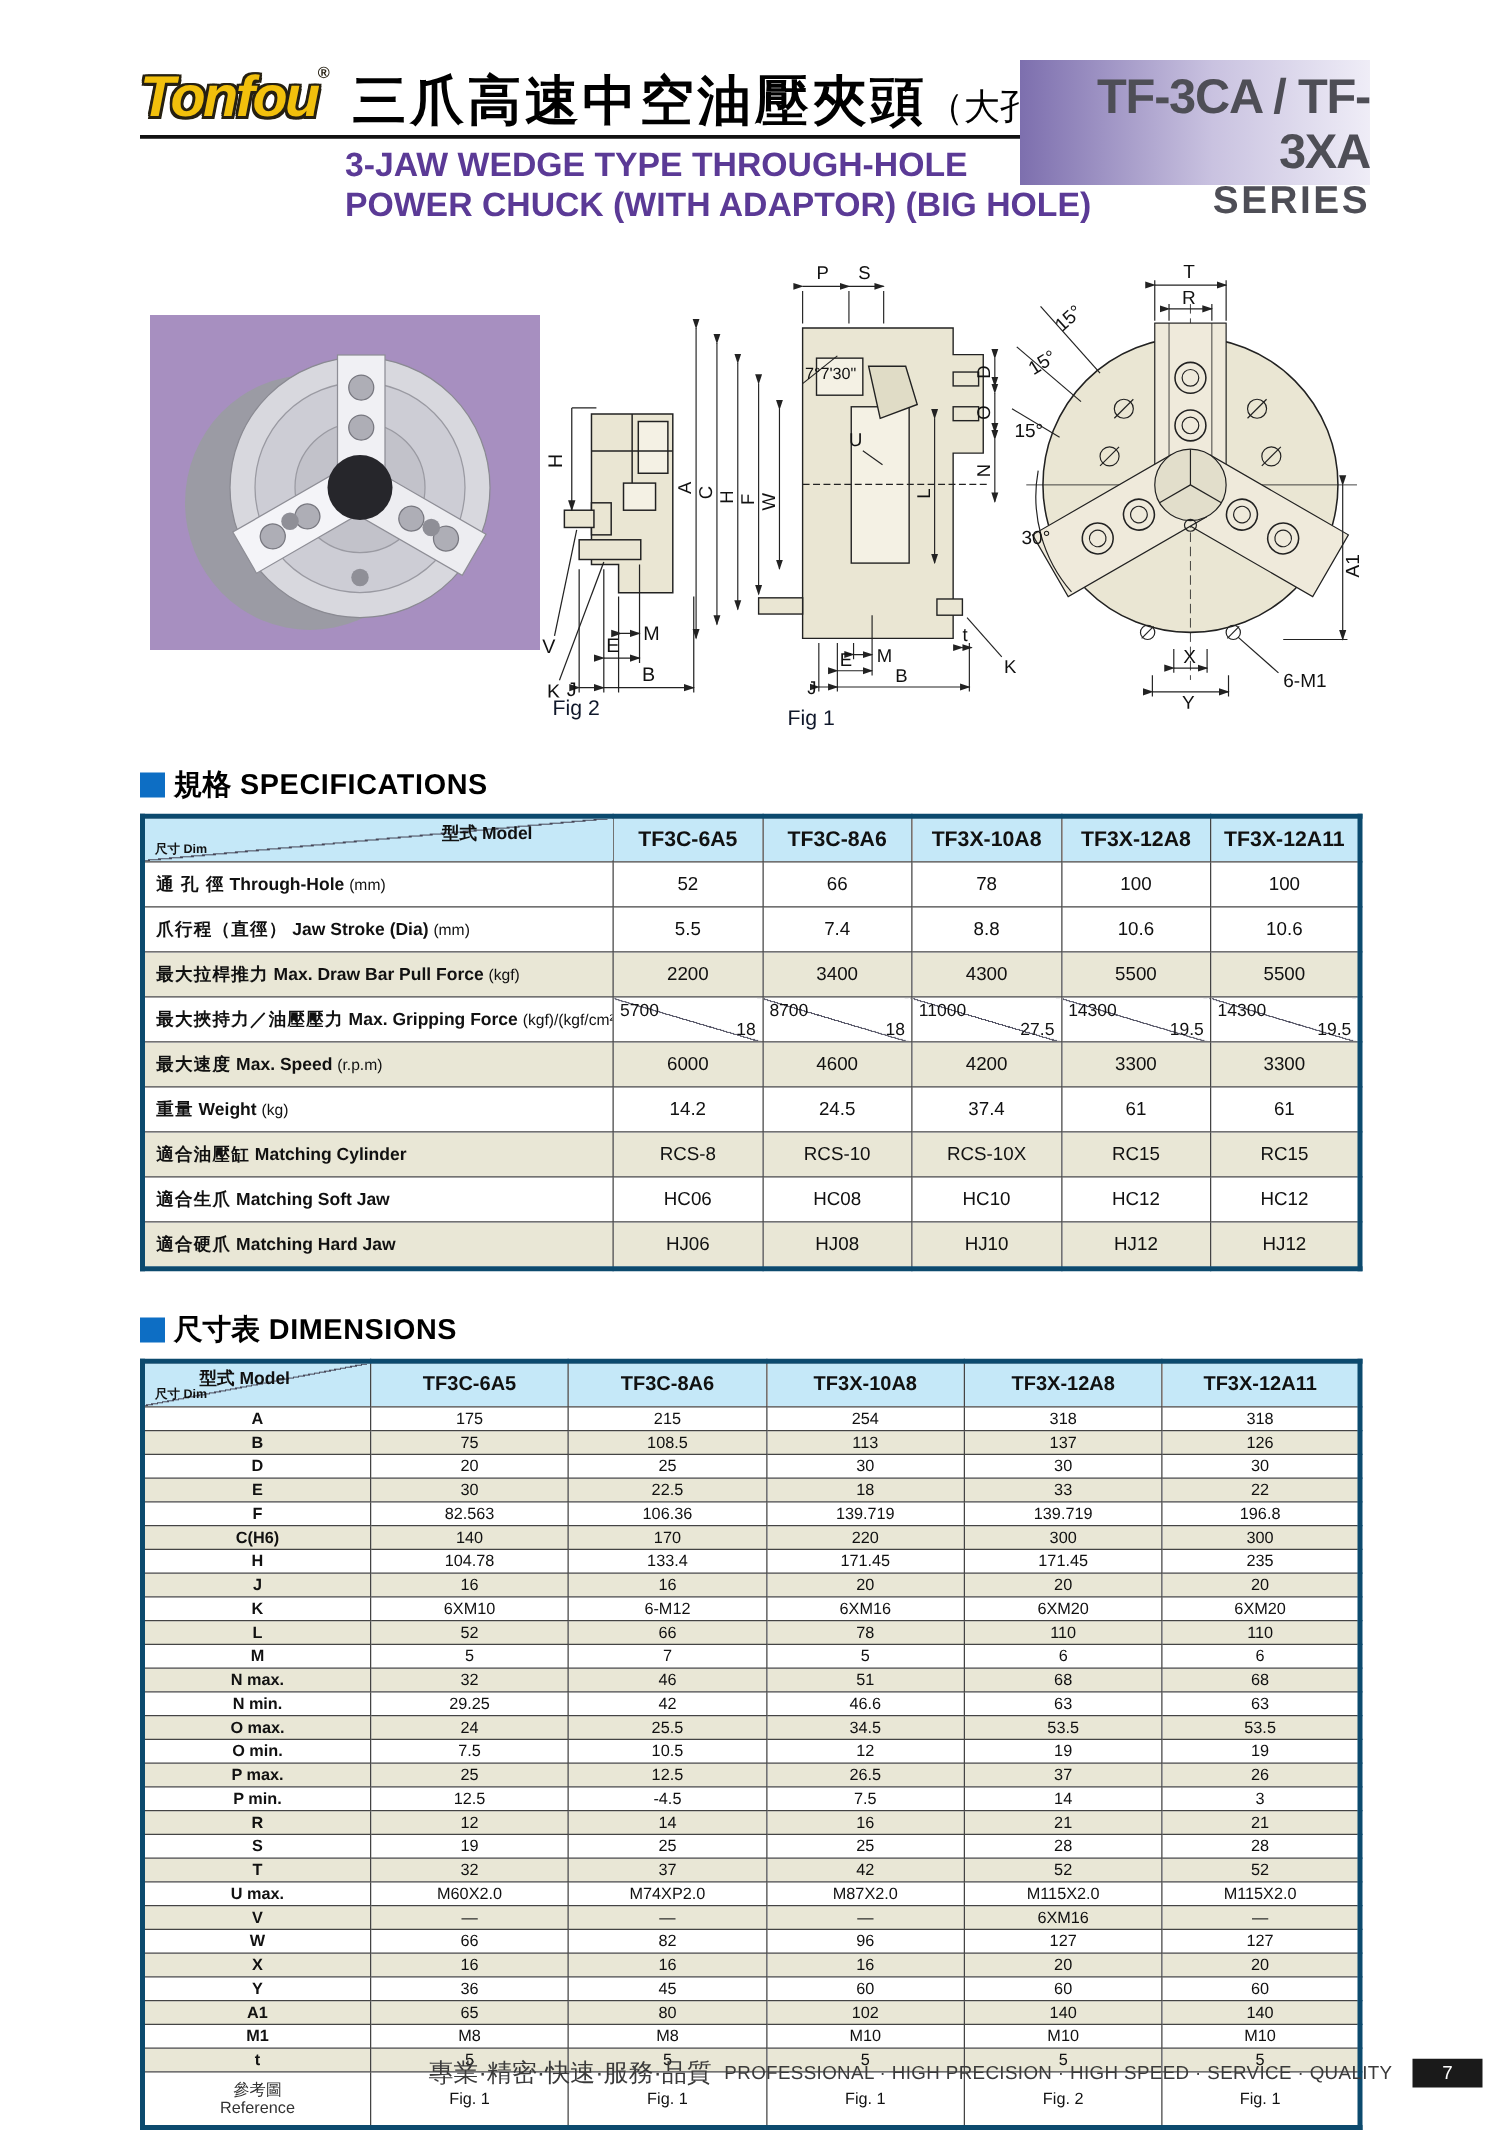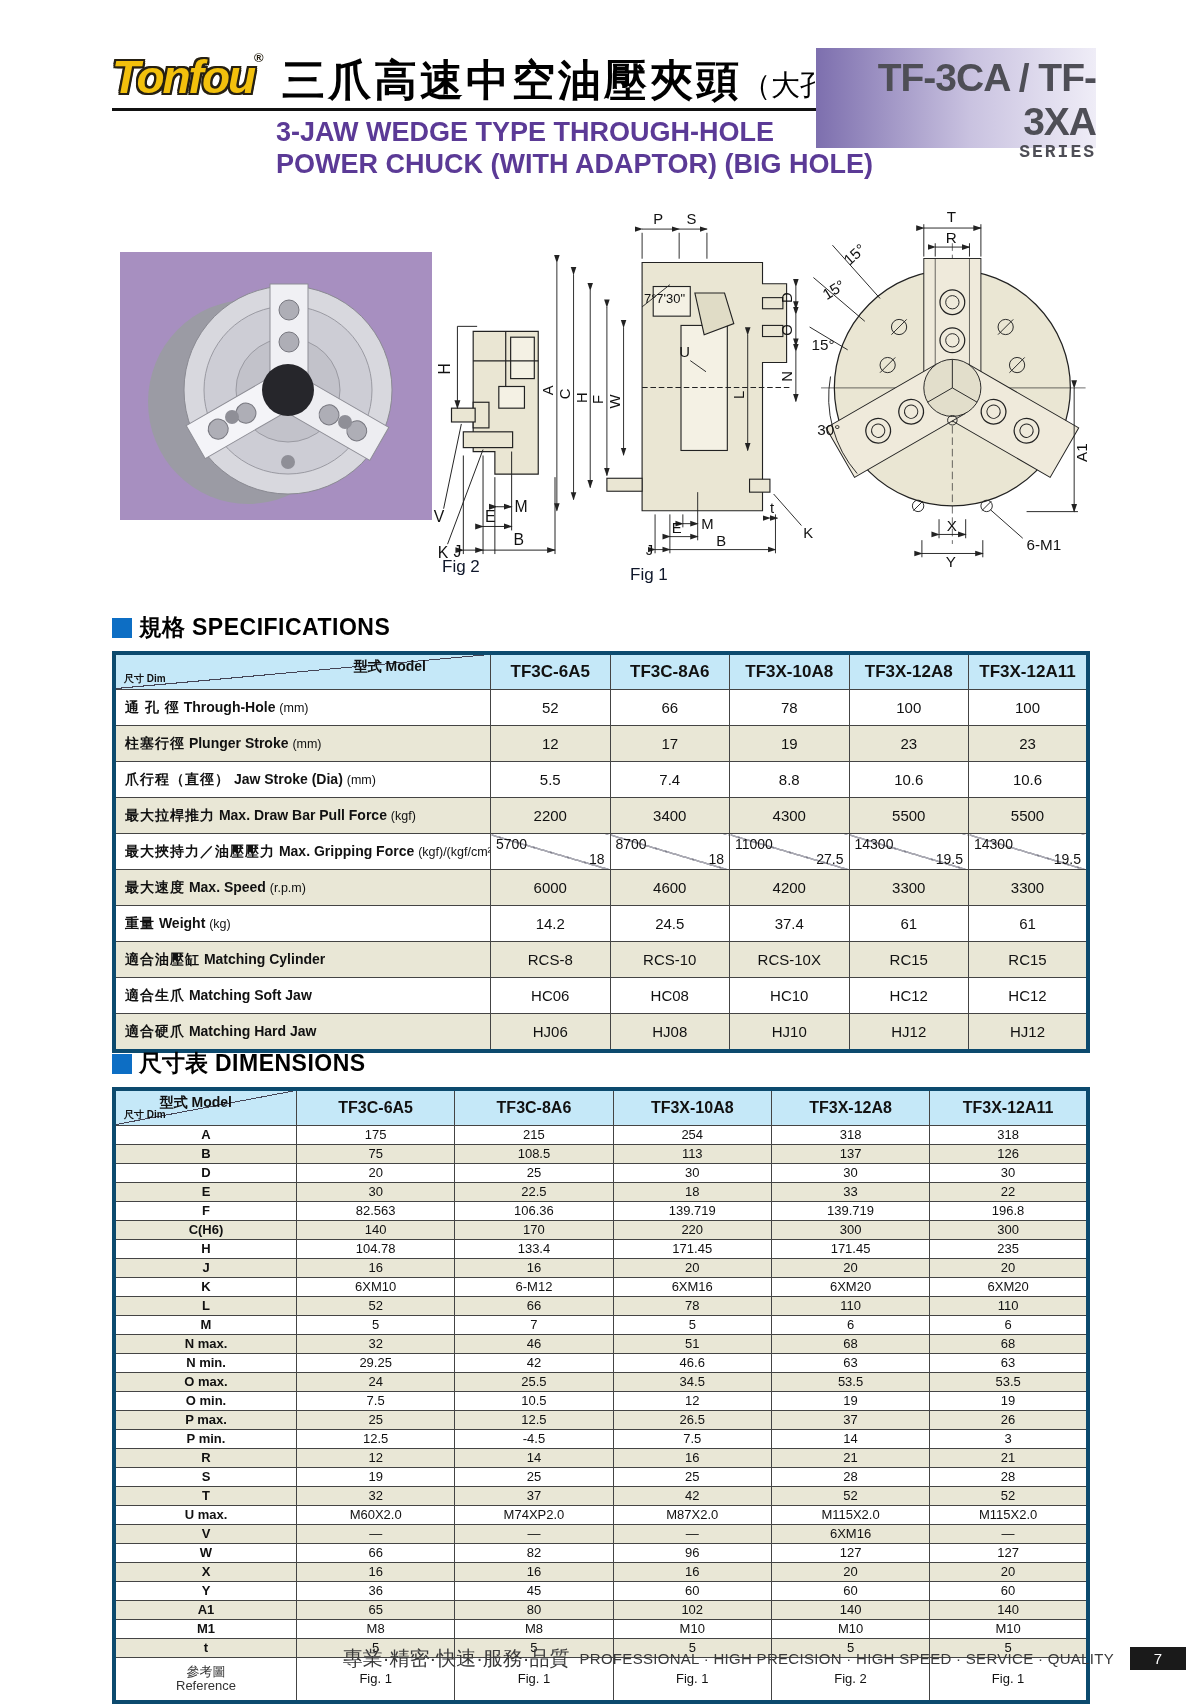--- a/index.html
+++ b/index.html
@@ -16,21 +16,21 @@
   .title-zh{position:absolute;top:52px;left:282px;font-size:43px;font-weight:bold;color:#000;
             letter-spacing:3px;white-space:nowrap;}
   .title-zh .paren{font-size:29px;font-weight:normal;letter-spacing:0;}
   .header-rule{position:absolute;top:108px;left:112px;width:704px;height:3px;background:#111;}
   .title-en{position:absolute;top:116px;left:276px;font-size:27px;font-weight:bold;
             color:#5b3a96;line-height:1.2;white-space:nowrap;}
   .series-badge{position:absolute;top:48px;left:816px;width:280px;height:100px;
                 background:linear-gradient(to right,#7d6fae 0%,#c9c2e0 55%,#efedf7 100%);
                 text-align:right;}
   .series-name{font-size:39px;font-weight:bold;color:#4e4e56;letter-spacing:-1px;margin-top:8px;}
-  .series-sub{font-size:18px;font-weight:bold;color:#4e4e56;letter-spacing:2px;margin-top:-2px;font-family:Liberation Mono, monospace;}
+  .series-sub{font-size:31px;font-weight:bold;color:#4e4e56;letter-spacing:2px;margin-top:-2px;}
 
   
   .figures-area{position:absolute;top:205px;left:112px;width:985px;height:400px;}
   .photo-wrap{position:absolute;left:8px;top:47px;width:312px;height:268px;}
   .fig2-wrap{position:absolute;left:300px;top:8px;}
   .fig1-wrap{position:absolute;left:430px;top:0px;}
   .front-wrap{position:absolute;left:690px;top:0px;}
   .fig-caption{position:absolute;font-size:17px;color:#0f172a;}
   .cap-fig2{left:330px;top:352px;}
   .cap-fig1{left:518px;top:360px;}
@@ -370,28 +370,20 @@
             <th>TF3X-12A11</th>
           </tr>
           <tr class="">
             <td class="rowlabel" style="width: 372px;"><span class="zh">通 孔 徑</span> <span class="en">Through-Hole</span> <span class="unit">(mm)</span></td>
             <td class="val">52</td>
             <td class="val">66</td>
             <td class="val">78</td>
             <td class="val">100</td>
             <td class="val">100</td>
           </tr>
-          <tr class="beige">
-            <td class="rowlabel" style="width: 372px;"><span class="zh">柱塞行徑</span> <span class="en">Plunger Stroke</span> <span class="unit">(mm)</span></td>
-            <td class="val">12</td>
-            <td class="val">17</td>
-            <td class="val">19</td>
-            <td class="val">23</td>
-            <td class="val">23</td>
-          </tr>
           <tr class="">
             <td class="rowlabel" style="width: 372px;"><span class="zh">爪行程（直徑）</span> <span class="en">Jaw Stroke (Dia)</span> <span class="unit">(mm)</span></td>
             <td class="val">5.5</td>
             <td class="val">7.4</td>
             <td class="val">8.8</td>
             <td class="val">10.6</td>
             <td class="val">10.6</td>
           </tr>
           <tr class="beige">
             <td class="rowlabel" style="width: 372px;"><span class="zh">最大拉桿推力</span> <span class="en">Max. Draw Bar Pull Force</span> <span class="unit">(kgf)</span></td>

